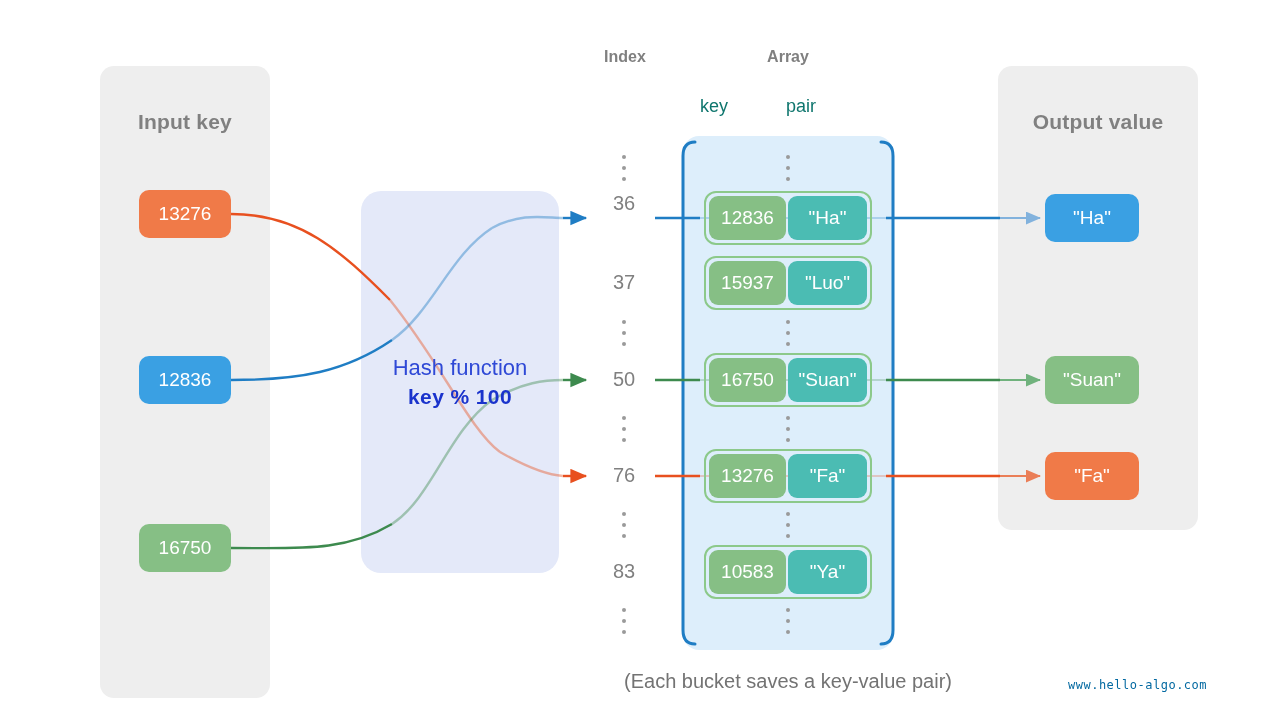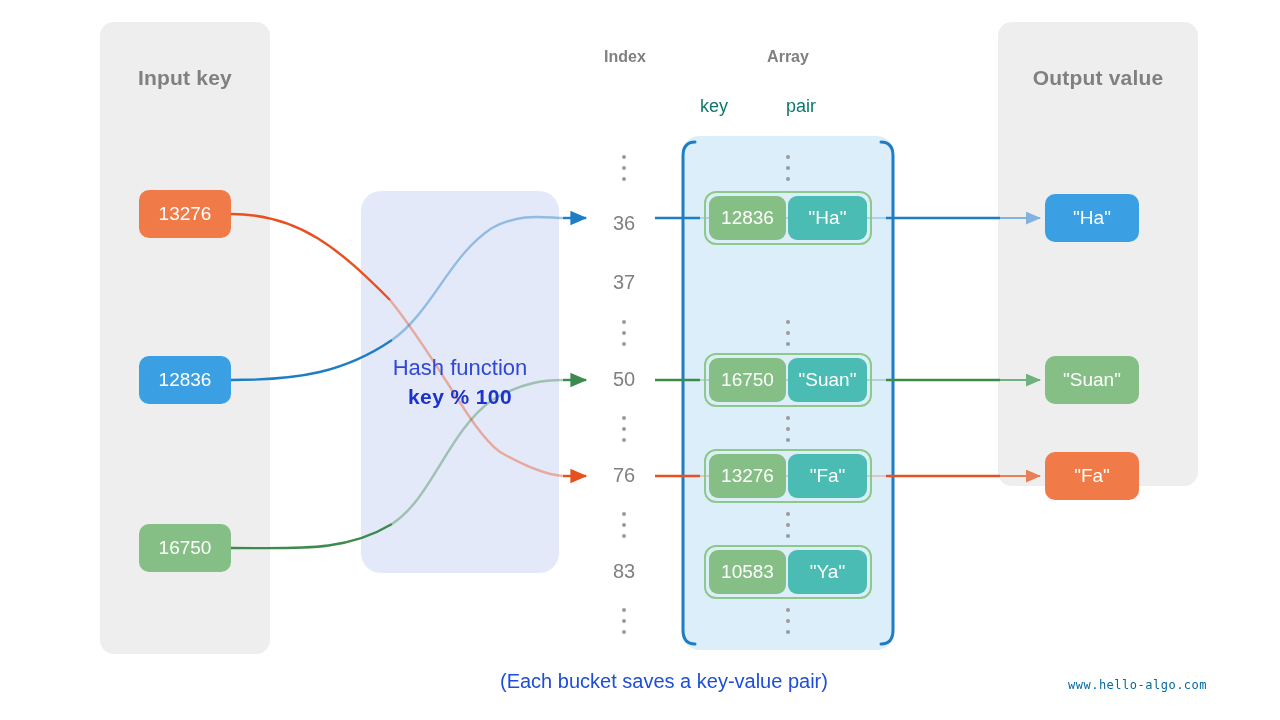--- a/index.html
+++ b/index.html
@@ -16,20 +16,21 @@
     height: 720px;
     overflow: hidden;
     background: #ffffff;
   }
 
   
   .side-panel {
     position: absolute;
     background: #eeeeee;
     border-radius: 14px;
+    margin-top: 44px;
   }
   #panel-input  { left: 100px; top: 22px; width: 170px; height: 632px; }
   #panel-output { left: 998px; top: 22px; width: 200px; height: 464px; }
 
   .panel-title {
     position: absolute;
     top: 44px;
     width: 100%;
     text-align: center;
     font-size: 21px;
@@ -186,23 +187,23 @@
   }
   .vdots-index { left: 614px; }
   .vdots-array { left: 778px; }
 
   
   #caption {
     position: absolute;
     left: 500px;
     top: 670px;
     width: 576px;
-    text-align: left;
+    text-align: center;
     font-size: 20px;
-    color: #1d4ed8;
+    color: #737373;
     white-space: nowrap;
   }
   #watermark {
     position: absolute;
     left: 1068px;
     top: 678px;
     font-family: "DejaVu Sans Mono", monospace;
     font-size: 12px;
     color: #0369a1;
     letter-spacing: .5px;
@@ -304,21 +305,21 @@
   </div>
 
   <div class="chip chip-orange input-chip" style="top:190px">13276</div>
   <div class="chip chip-blue input-chip" style="top:356px">12836</div>
   <div class="chip chip-green input-chip" style="top:524px">16750</div>
 
   <div class="chip chip-blue output-chip" style="top:194px">"Ha"</div>
   <div class="chip chip-green output-chip" style="top:356px">"Suan"</div>
   <div class="chip chip-orange output-chip" style="top:452px">"Fa"</div>
 
-  <div class="index-label" style="top:212px">36</div>
+  <div class="index-label" style="top:192px">36</div>
   <div class="index-label" style="top:271px">37</div>
   <div class="index-label" style="top:368px">50</div>
   <div class="index-label" style="top:464px">76</div>
   <div class="index-label" style="top:560px">83</div>
 
   <div class="vdots vdots-index" style="top:155px">
       <i></i>
       <i></i>
       <i></i>
     </div>
@@ -366,20 +367,24 @@
   <div class="vdots vdots-array" style="top:608px">
       <i></i>
       <i></i>
       <i></i>
     </div>
 
   <div class="bucket" style="top:191px">
     <div class="bucket-key">12836</div>
     <div class="bucket-val">"Ha"</div>
   </div>
+  <div class="bucket" style="top:256px">
+    <div class="bucket-key">15937</div>
+    <div class="bucket-val">"Luo"</div>
+  </div>
   <div class="bucket" style="top:353px">
     <div class="bucket-key">16750</div>
     <div class="bucket-val">"Suan"</div>
   </div>
   <div class="bucket" style="top:449px">
     <div class="bucket-key">13276</div>
     <div class="bucket-val">"Fa"</div>
   </div>
   <div class="bucket" style="top:545px">
     <div class="bucket-key">10583</div>

